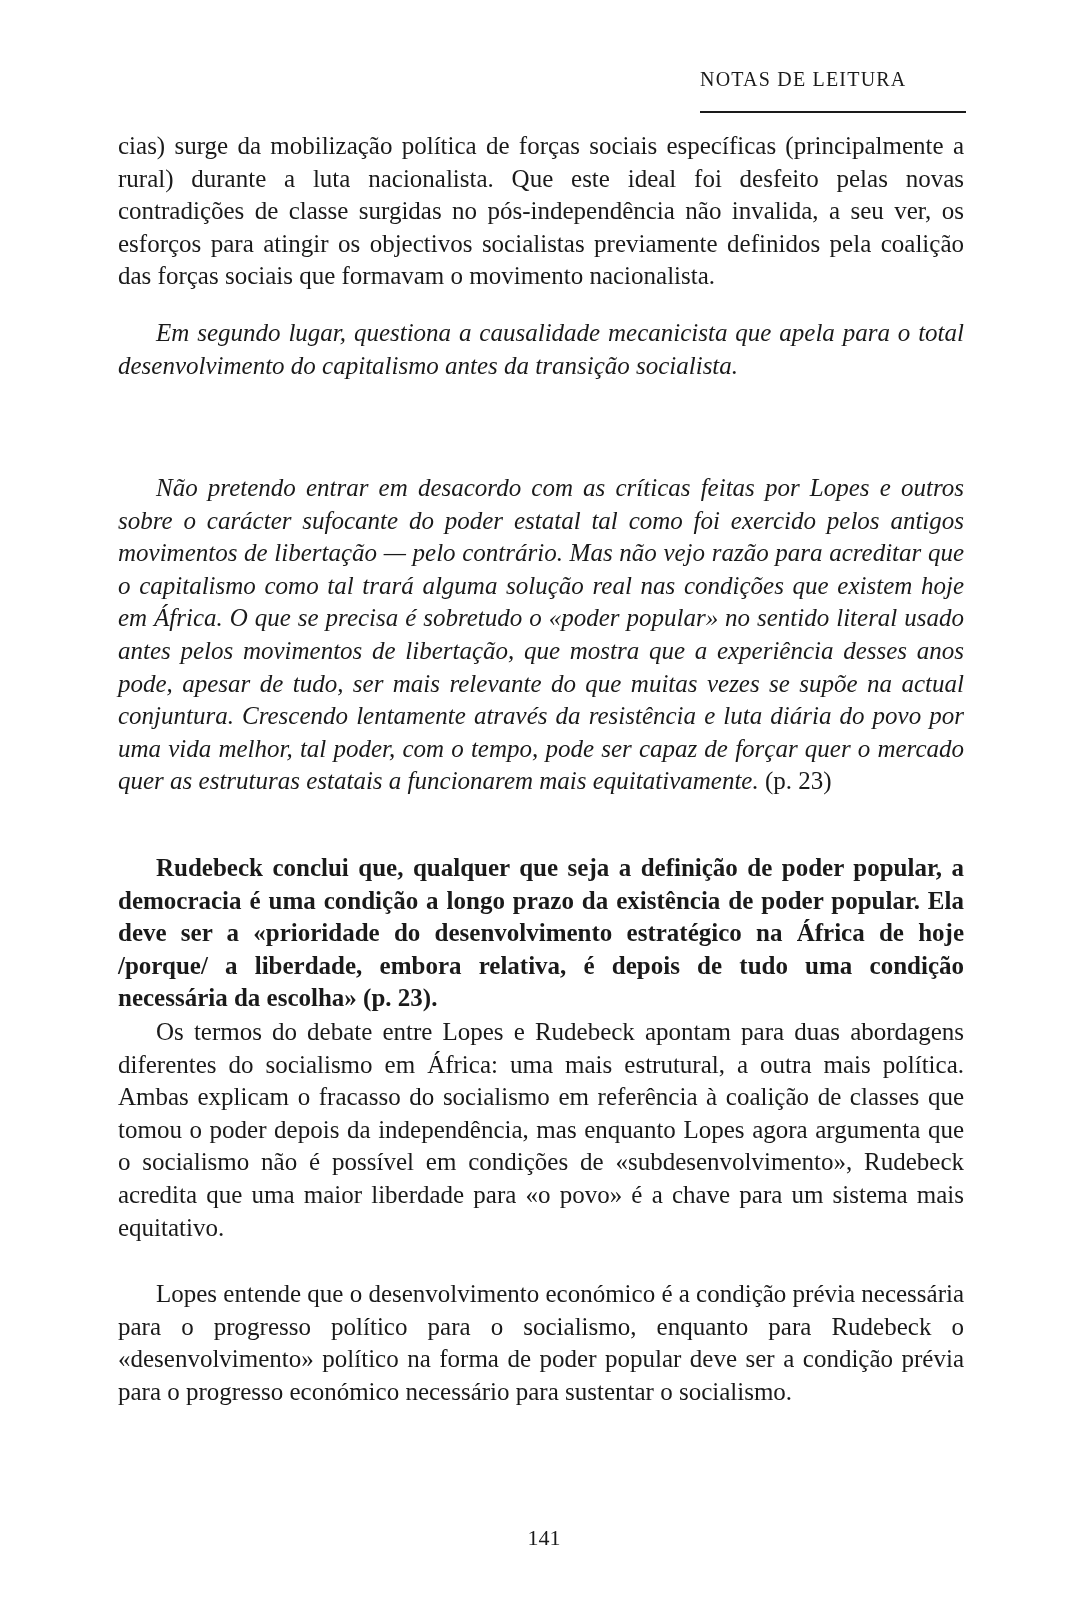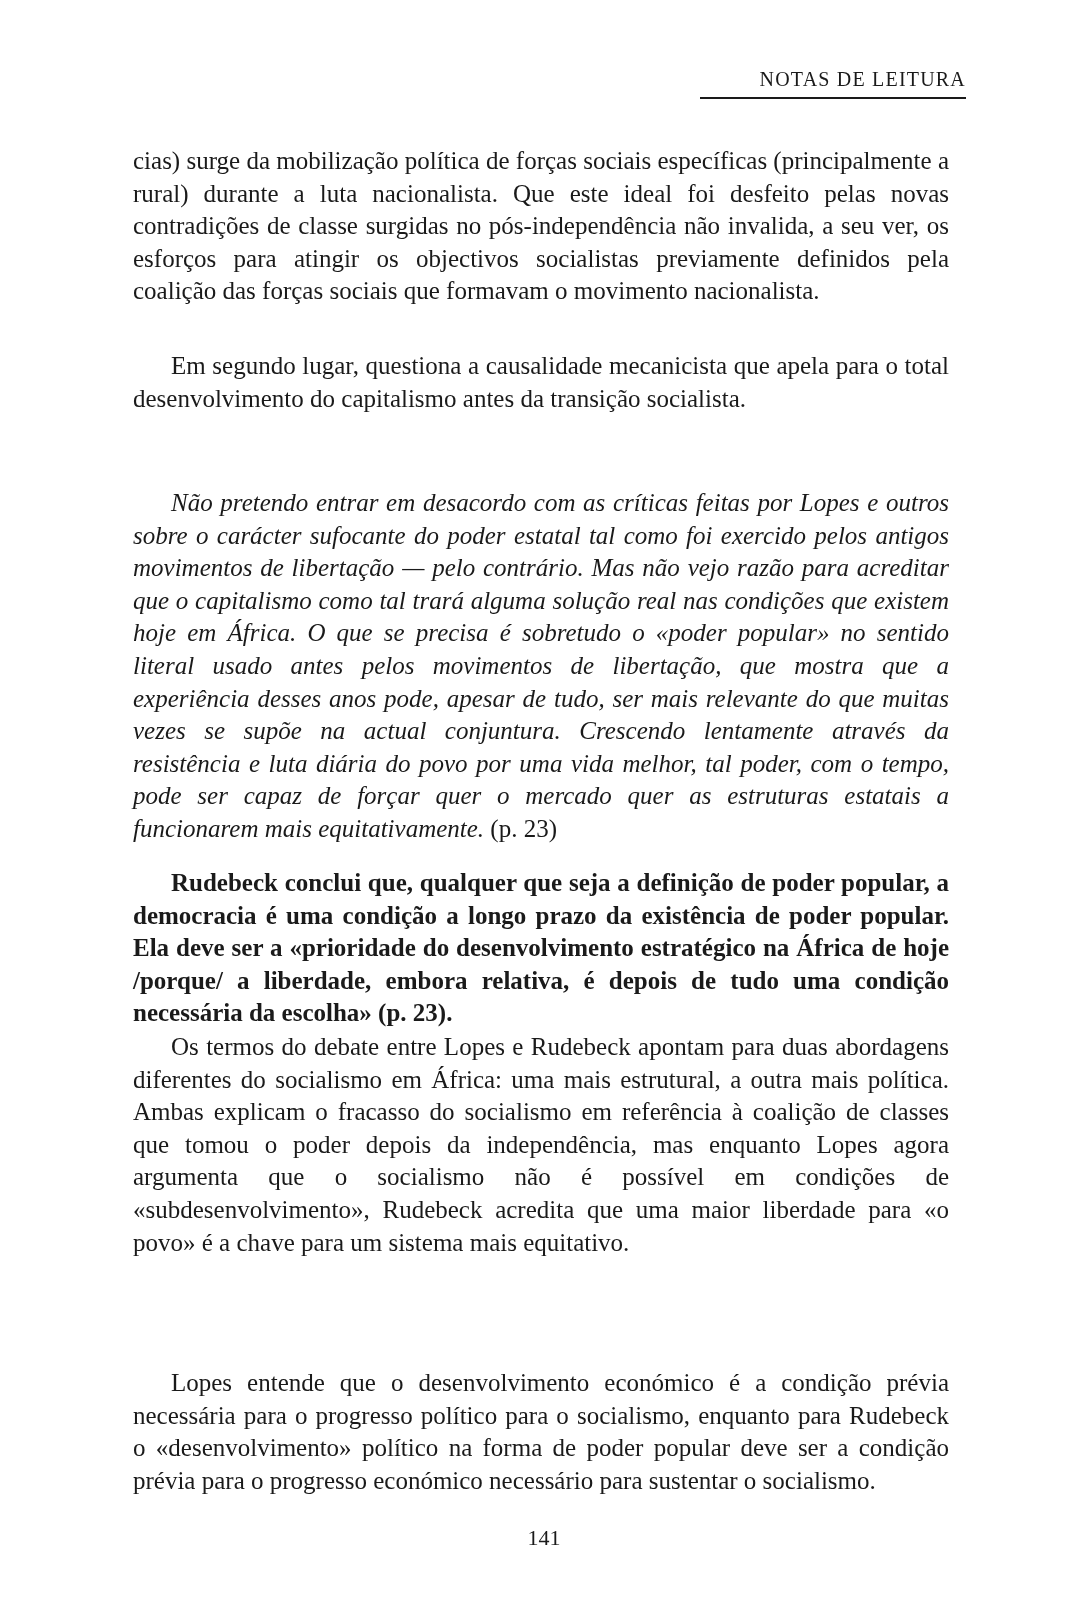--- a/index.html
+++ b/index.html
@@ -13,36 +13,35 @@
     position: relative;
     overflow: hidden;
     font-family: "Liberation Serif", "DejaVu Serif", serif;
     color: #1a1a1a;
   }
   .running-head {
     position: absolute;
     top: 68px;
     left: 700px;
     width: 266px;
-    text-align: right;
     font-size: 20px;
     letter-spacing: 1.2px;
-    padding-bottom: 6px;
+    padding-bottom: 20px;
     border-bottom: 2px solid #1a1a1a;
   }
   .text-block {
     position: absolute;
     left: 118px;
     width: 846px;
     font-size: 25px;
     line-height: 32.6px;
     text-align: justify;
   }
   .text-block p {
-    margin: 15px;
+    margin: 0;
   }
   .indent {
     text-indent: 38px;
   }
   .quote {
     font-style: italic;
   }
   .page-number {
     position: absolute;
     top: 1525px;
@@ -54,33 +53,33 @@
 </style>
 </head>
 <body>
 
 <div class="running-head">NOTAS DE LEITURA</div>
 
 <div class="text-block" style="top:130px;">
   <p>cias) surge da mobilização política de forças sociais específicas (principalmente a rural) durante a luta nacionalista. Que este ideal foi desfeito pelas novas contradições de classe surgidas no pós-independência não invalida, a seu ver, os esforços para atingir os objectivos socialistas previamente definidos pela coalição das forças sociais que formavam o movimento nacionalista.</p>
 </div>
 
-<div class="text-block" style="top:335px;">
+<div class="text-block" style="top:317px;font-style:italic;">
   <p class="indent">Em segundo lugar, questiona a causalidade mecanicista que apela para o total desenvolvimento do capitalismo antes da transição socialista.</p>
 </div>
 
 <div class="text-block" style="top:472px;">
   <p class="indent"><span class="quote">Não pretendo entrar em desacordo com as críticas feitas por Lopes e outros sobre o carácter sufocante do poder estatal tal como foi exercido pelos antigos movimentos de libertação — pelo contrário. Mas não vejo razão para acreditar que o capitalismo como tal trará alguma solução real nas condições que existem hoje em África. O que se precisa é sobretudo o «poder popular» no sentido literal usado antes pelos movimentos de libertação, que mostra que a experiência desses anos pode, apesar de tudo, ser mais relevante do que muitas vezes se supõe na actual conjuntura. Crescendo lentamente através da resistência e luta diária do povo por uma vida melhor, tal poder, com o tempo, pode ser capaz de forçar quer o mercado quer as estruturas estatais a funcionarem mais equitativamente.</span><span> (p. 23)</span></p>
 </div>
 
 <div class="text-block" style="top:852px;font-weight:bold;">
   <p class="indent">Rudebeck conclui que, qualquer que seja a definição de poder popular, a democracia é uma condição a longo prazo da existência de poder popular. Ela deve ser a «prioridade do desenvolvimento estratégico na África de hoje /porque/ a liberdade, embora relativa, é depois de tudo uma condição necessária da escolha» (p. 23).</p>
 </div>
 
 <div class="text-block" style="top:1016px;">
   <p class="indent">Os termos do debate entre Lopes e Rudebeck apontam para duas abordagens diferentes do socialismo em África: uma mais estrutural, a outra mais política. Ambas explicam o fracasso do socialismo em referência à coalição de classes que tomou o poder depois da independência, mas enquanto Lopes agora argumenta que o socialismo não é possível em condições de «subdesenvolvimento», Rudebeck acredita que uma maior liberdade para «o povo» é a chave para um sistema mais equitativo.</p>
 </div>
 
-<div class="text-block" style="top:1352px;">
+<div class="text-block" style="top:1278px;">
   <p class="indent">Lopes entende que o desenvolvimento económico é a condição prévia necessária para o progresso político para o socialismo, enquanto para Rudebeck o «desenvolvimento» político na forma de poder popular deve ser a condição prévia para o progresso económico necessário para sustentar o socialismo.</p>
 </div>
 
 <div class="page-number">141</div>
 
 </body></html>

